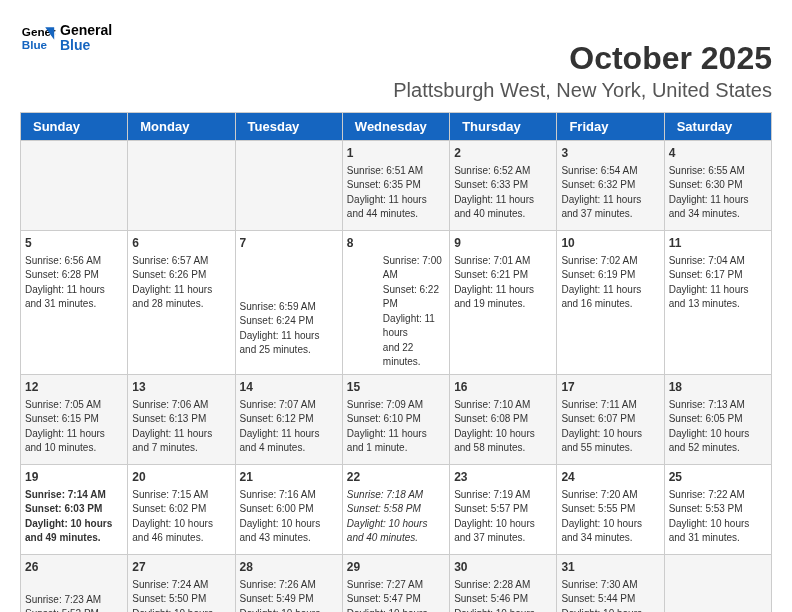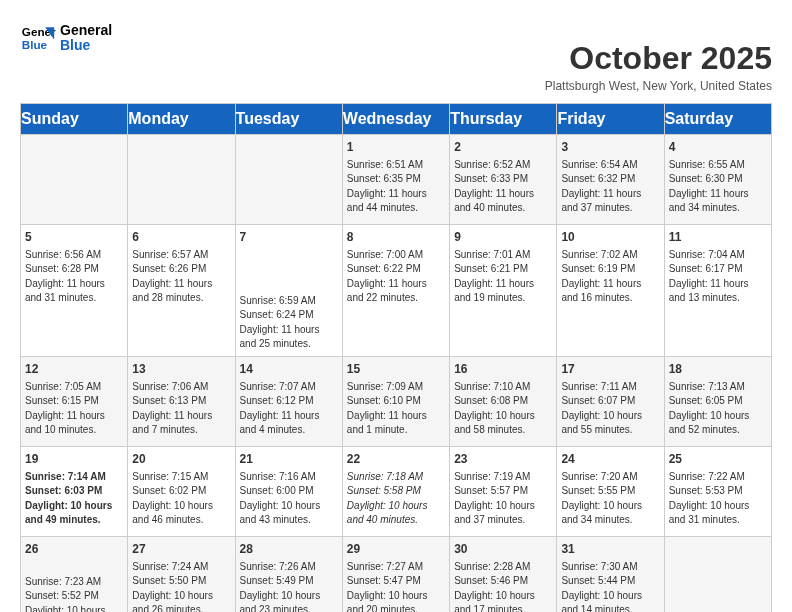--- a/index.html
+++ b/index.html
@@ -28,35 +28,35 @@
     .title-section {
       text-align: right;
     }
     .calendar-title {
       font-size: 32px;
       font-weight: bold;
       color: #333;
       margin-top: 20px;
     }
     .calendar-subtitle {
-      font-size: 12px;
+      font-size: 20px;
       color: #555;
       margin-top: 2px;
     }
     table {
       width: 100%;
       border-collapse: collapse;
       font-size: 11px;
     }
     thead tr th {
       background-color: #1565c0;
       color: #fff;
-      padding: 6px 0;
+      padding: 6px 12px;
       text-align: left;
-      font-size: 16px;
+      font-size: 13px;
       font-weight: bold;
       border: 1px solid #ccc;
     }
     tbody tr td {
       border: 1px solid #ccc;
       vertical-align: top;
       padding: 4px;
       min-height: 80px;
       width: 107px;
       height: 90px;
@@ -168,21 +168,21 @@
         </td>
         <td>
           <span class="day-number">7</span>
           <div class="day-info" style="white-space: pre-line; margin-top: 48px;">Sunrise: 6:59 AM
 Sunset: 6:24 PM
 Daylight: 11 hours
 and 25 minutes.</div>
         </td>
         <td>
           <span class="day-number">8</span>
-          <div class="day-info" style="white-space: pre-line;">Sunrise: 7:00 AM
+          <div class="day-info" style="white-space: pre-line; margin-left: 36px;">Sunrise: 7:00 AM
 Sunset: 6:22 PM
 Daylight: 11 hours
 and 22 minutes.</div>
         </td>
         <td>
           <span class="day-number">9</span>
           <div class="day-info" style="white-space: pre-line;">Sunrise: 7:01 AM
 Sunset: 6:21 PM
 Daylight: 11 hours
 and 19 minutes.</div>

